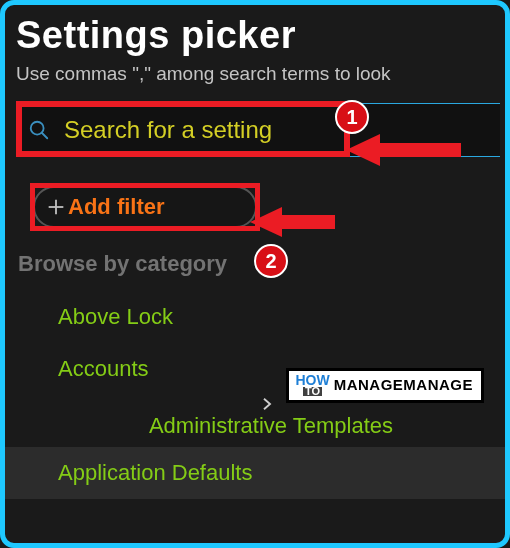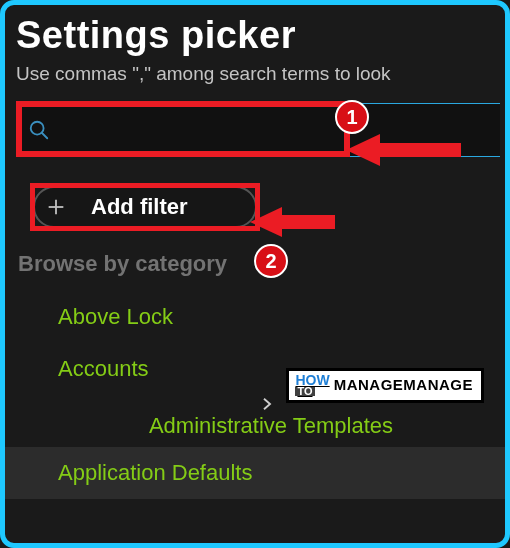--- a/index.html
+++ b/index.html
@@ -89,24 +89,24 @@
       inset: 3px;
       border: 2px solid #555;
       border-radius: 22px;
       display: flex;
       align-items: center;
       padding-left: 10px;
       background: #161616;
     }
     .plus-icon svg { display: block; }
     .filter-label {
-      color: #ffffff;
+      color: #f97316;
       font-size: 22px;
       font-weight: 600;
-      margin-left: 24px;
+      margin-left: 1px;
     }
     .red-box-2 {
       position: absolute;
       inset: 0;
       border: 5px solid #eb1c24;
       z-index: 50;
       pointer-events: none;
     }
     .browse-heading {
       color: #737373;
@@ -158,23 +158,22 @@
       border: 3px solid #000;
       padding: 4px 8px 4px 6px;
       z-index: 100;
       display: flex;
       align-items: center;
       gap: 4px;
     }
     .logo-how {
       display: flex;
       flex-direction: column;
-      align-items: flex-start;
+      align-items: center;
       line-height: 0.85;
-      text-decoration: underline;
     }
     .logo-how .h { color: #1e7fd6; font-size: 14px; font-weight: 900; font-family: Arial Black, Arial; }
     .logo-how .t { background:#404040; color:#fff; font-size: 11px; font-weight: 900; padding: 0 2px; }
     .logo-right { display:flex; flex-direction: row; line-height: 0.95; }
     .logo-right span { color:#000; font-size: 15px; font-weight: 900; font-family: Arial Black, Arial; letter-spacing: 0.5px; }
   </style>
 </head>
 <body>
 
 <div class="panel">
@@ -182,20 +181,21 @@
   <div class="subtitle">Use commas "," among search terms to look</div>
 
   <div class="search-wrap">
     <div class="search-box">
       <span class="search-icon">
         <svg width="22" height="22" viewBox="0 0 24 24" fill="none">
           <circle cx="10" cy="10" r="7" stroke="#3a8fbf" stroke-width="2"></circle>
           <line x1="15" y1="15" x2="21" y2="21" stroke="#3a8fbf" stroke-width="2" stroke-linecap="round"></line>
         </svg>
       </span>
+      <input class="search-input" type="text" placeholder="Search for a setting" style="">
     </div>
     <div class="red-box-1"></div>
   </div>
 
   <div class="filter-wrap">
     <div class="filter-pill">
       <span class="plus-icon">
         <svg width="22" height="22" viewBox="0 0 24 24" fill="none">
           <line x1="12" y1="4" x2="12" y2="20" stroke="#bfbfbf" stroke-width="2"></line>
           <line x1="4" y1="12" x2="20" y2="12" stroke="#bfbfbf" stroke-width="2"></line>

